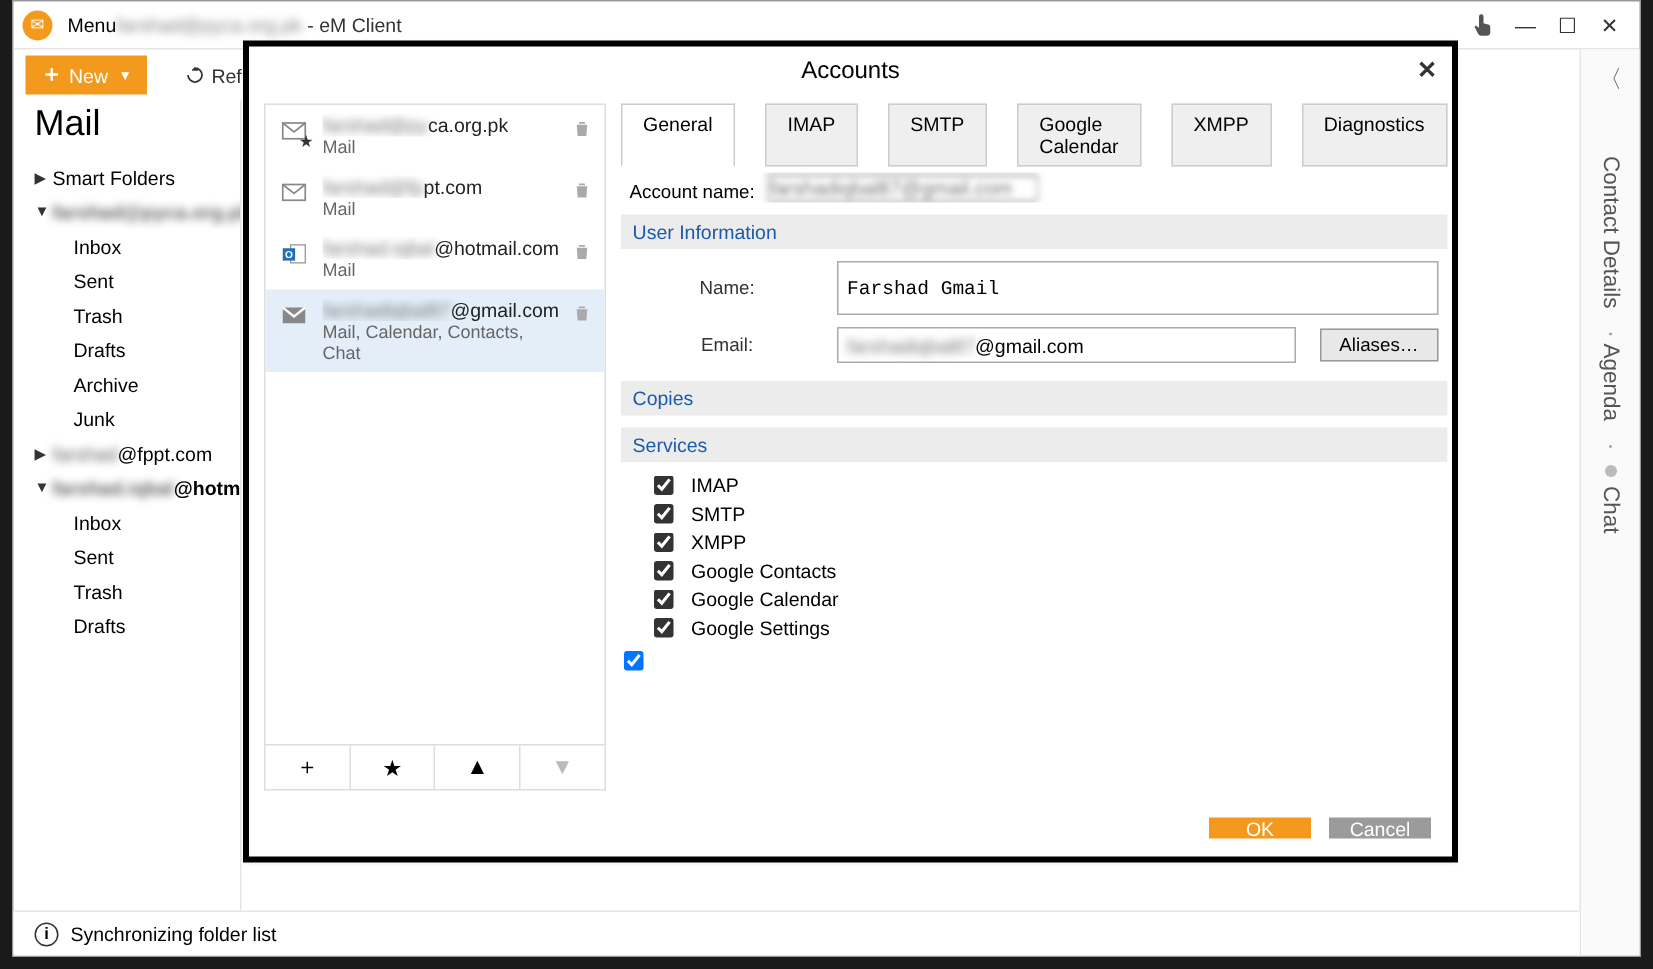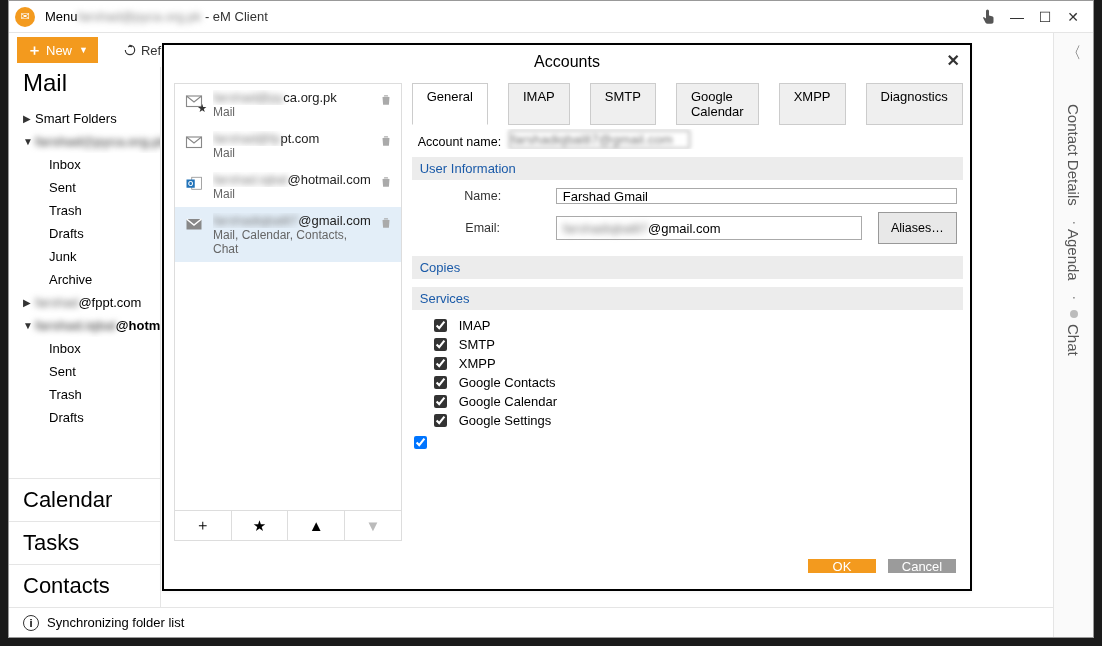--- a/index.html
+++ b/index.html
@@ -42,21 +42,21 @@
 .right-panel .collapse-arr { font-size:16px; color:#666; margin-bottom:40px; cursor:pointer;}
 .right-panel .vtext { writing-mode: vertical-rl; font-size:15px; color:#555; margin-bottom:10px;}
 .right-panel .dot { color:#999; writing-mode:vertical-rl; margin:4px 0;}
 .right-panel .bullet { width:8px;height:8px;background:#bbb;border-radius:50%; margin:6px 0; }
 
 
 .statusbar { position:absolute; left:0; right:40px; bottom:0; height:30px; border-top:1px solid #e5e5e5; display:flex; align-items:center; padding-left:14px; font-size:13px; gap:8px; background:#fff;}
 .statusbar .info-icon { width:16px;height:16px;border:1.6px solid #333;border-radius:50%;display:flex;align-items:center;justify-content:center;font-size:11px;font-weight:bold;}
 
 
-.dialog { position:absolute; left:153px; top:42px; width:810px; height:548px; background:#fff; border:2px solid #000000; z-index:10; box-shadow:0 1px 4px rgba(0,0,0,0.05);}
+.dialog { position:absolute; left:153px; top:26px; width:810px; height:548px; background:#fff; border:4px solid #000000; z-index:10; box-shadow:0 1px 4px rgba(0,0,0,0.05);}
 .dlg-title { text-align:center; font-size:16px; padding:8px 0 12px; position:relative;}
 .dlg-close { position:absolute; right:10px; top:6px; font-size:16px; color:#333; cursor:pointer; font-weight:bold;}
 .dlg-body { display:flex; padding:0 10px 10px; gap:10px; height:468px;}
 
 
 .acct-panel { width:240px; display:flex; flex-direction:column;}
 .acct-list { flex:1; border:1px solid #ddd; overflow:auto;}
 .acct-item { display:flex; align-items:flex-start; padding:6px 8px; gap:8px; cursor:pointer;}
 .acct-item.selected { background:#e3eef8; }
 .acct-item .mail-icon { width:22px; height:18px; margin-top:3px; flex-shrink:0;}
@@ -70,22 +70,22 @@
 .acct-tool:last-child{border-right:none;}
 
 
 .settings { flex:1; display:flex; flex-direction:column;}
 .tabs { display:flex; gap:20px;}
 .tab { border:1px solid #ccc; padding:5px 14px; font-size:13px; background:#efefef; cursor:pointer; border-bottom:1px solid #ccc;}
 .tab.active { background:#fff; border-bottom:1px solid #fff;}
 .settings-body { margin-top:-1px; padding:4px 0 0 0; overflow:auto; flex:1; border-top:1px solid transparent;}
 .field-row { display:flex; align-items:center; padding:4px 6px; font-size:12.5px; gap:8px;}
 .field-row .label { width:130px; color:#333;text-align:center;}
-.field-row input[type=text] { flex:1; height:16px; border:1px solid #aaa; padding:0 6px; font-size:13px;}
-.field-row .aliases { height:32px; padding:0 12px; margin-left:8px; border:1px solid #999; background:#e8e8e8; font-size:12.5px; cursor:pointer;}
+.field-row input[type=text] { flex:1; height:36px; border:1px solid #aaa; padding:0 6px; font-size:13px;font-family:Liberation Mono, monospace;}
+.field-row .aliases { height:22px; padding:0 12px; margin-left:8px; border:1px solid #999; background:#e8e8e8; font-size:12.5px; cursor:pointer;}
 .section-head { background:#ececec; color:#1a5aa8; font-size:13px; padding:4px 8px; margin:8px 0 4px;}
 .checklist { padding:2px 0 0 22px;}
 .chk-row { display:flex; align-items:center; gap:12px; padding:2px 0; font-size:13px;}
 .chk-row input{accent-color:#333;}
 .include-row { margin-top:6px; font-size:13px; display:flex; align-items:center; gap:6px; padding-left:2px;}
 .partial-row { display:flex; align-items:flex-end; padding:0 6px; gap:8px; font-size:12.5px; height:20px; overflow:hidden;}
 
 .dlg-buttons { display:flex; justify-content:flex-end; gap:12px; padding:8px 14px 0;}
 .btn { height:14px; min-width:68px; border:none; font-size:13px; cursor:pointer;}
 .btn-ok { background:#f39a1e; color:#fff;}
@@ -136,42 +136,37 @@
           <span>Smart Folders</span>
         </div>
       <div class="sb-item bold">
           <span class="arrow">▼</span>
           <span class="blur">farshad@pyca.org.pk</span>
         </div>
       <div class="sb-item indent">Inbox</div>
       <div class="sb-item indent">Sent</div>
       <div class="sb-item indent">Trash</div>
       <div class="sb-item indent">Drafts</div>
+      <div class="sb-item indent">Archive</div>
       <div class="sb-item indent">Junk</div>
-      <div class="sb-item indent">Archive</div>
       <div class="sb-item">
           <span class="arrow">▶</span>
           <span class="blur">farshad</span>
           <span>@fppt.com</span>
         </div>
       <div class="sb-item bold">
           <span class="arrow">▼</span>
           <span class="blur">farshad.iqbal</span>
           <span>@hotmai</span>
         </div>
       <div class="sb-item indent">Inbox</div>
       <div class="sb-item indent">Sent</div>
       <div class="sb-item indent">Trash</div>
       <div class="sb-item indent">Drafts</div>
       <div class="sidebar-spacer"></div>
-      <div class="sidebar-footer">
-        <div class="sb-section">Calendar</div>
-        <div class="sb-section">Tasks</div>
-        <div class="sb-section">Contacts</div>
-      </div>
     </div>
   </div>
 
   <div class="right-panel">
     <div class="collapse-arr">〈</div>
     <div class="vtext">Contact Details</div>
     <div class="dot">·</div>
     <div class="vtext">Agenda</div>
     <div class="dot">·</div>
     <div class="bullet"></div>

